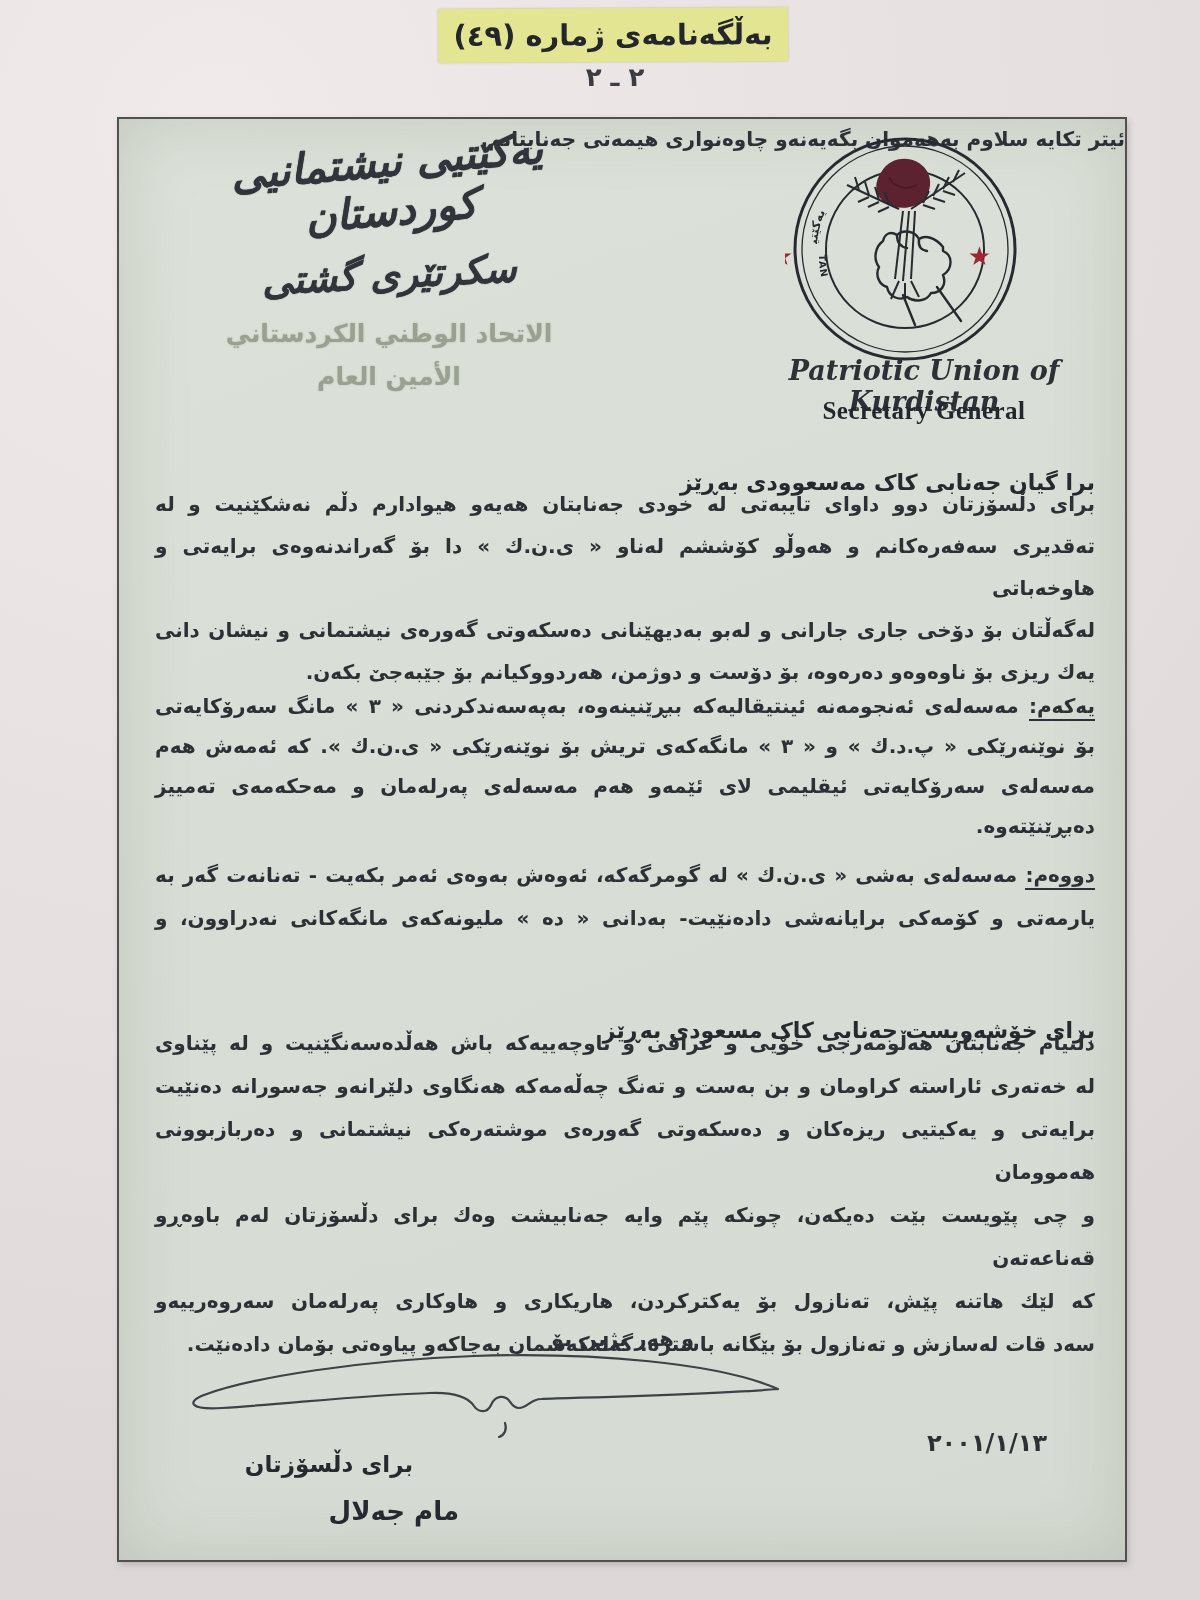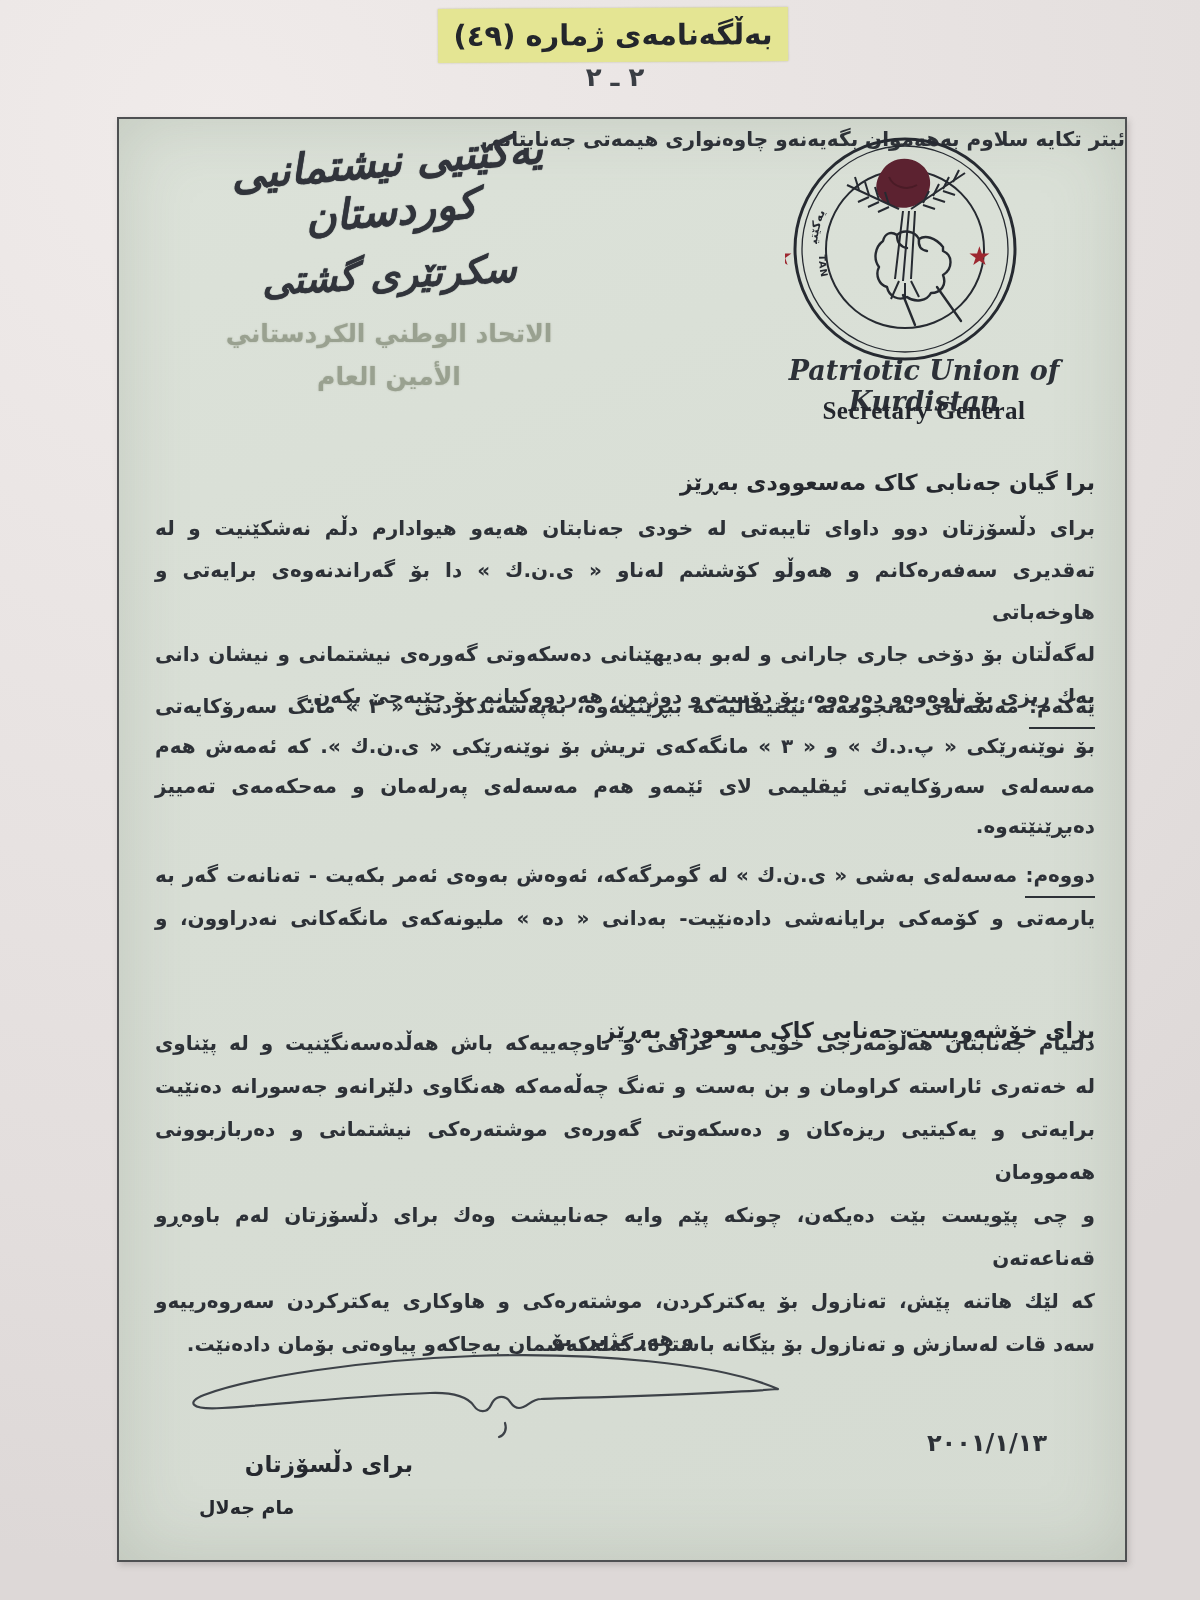--- a/index.html
+++ b/index.html
@@ -45,32 +45,32 @@
           font-family:"DejaVu Serif","Liberation Serif",serif;font-style:italic;
           font-size:27px;font-weight:600;color:#2c3037;direction:ltr;}
   .title-en{left:595px;top:278px;width:420px;text-align:center;
           font-family:"Liberation Serif","DejaVu Serif",serif;
           font-size:25px;font-weight:700;color:#23262d;direction:ltr;letter-spacing:.5px;}
   
   .blk{color:#2d3137;font-size:20px;font-weight:600;line-height:40px;direction:rtl;}
   .salut{left:36px;right:30px;top:344px;text-align:right;font-weight:700;font-size:22px;color:#26292f;}
   .jl{display:block;position:static;text-align:justify;text-align-last:justify;}
   .rl{display:block;position:static;text-align:right;}
-  .p-intro{left:36px;right:30px;top:388px;line-height:42px;}
+  .p-intro{left:36px;right:30px;top:364px;line-height:42px;}
   .p-one{left:36px;right:30px;top:567px;line-height:40px;}
   .p-two{left:36px;right:30px;top:735px;line-height:43px;}
-  .sec-label{position:static;font-weight:700;border-bottom:2px solid #2d3137;padding-bottom:9px;}
+  .sec-label{position:static;font-weight:700;border-bottom:2px solid #2d3137;padding-bottom:1px;}
   .h2{left:36px;right:30px;top:892px;text-align:right;font-weight:700;font-size:22px;color:#26292f;}
   .p-three{left:36px;right:30px;top:903px;line-height:43px;}
   .closing{left:36px;right:30px;top:1167px;}
   .vale{left:432px;top:1208px;width:400px;text-align:left;font-weight:700;font-size:21px;color:#2d3137;}
   
   .sig-svg{left:55px;top:1228px;width:630px;height:96px;}
   .sig-for{left:80px;top:1332px;width:260px;text-align:center;font-weight:700;font-size:23px;color:#26292f;}
-  .sig-name{left:80px;top:1377px;width:260px;text-align:left;font-weight:700;font-size:19px;color:#26292f;}
+  .sig-name{left:80px;top:1377px;width:260px;text-align:right;font-weight:700;font-size:26px;color:#26292f;}
   .date{left:748px;top:1310px;width:240px;text-align:center;font-weight:700;font-size:24px;
         color:#2d3137;letter-spacing:2px;}
 </style>
 </head>
 <body>
 
 <div class="stage">
 
   <div class="doc-label">
     <span>بەڵگەنامەی ژماره (٤٩)</span>
@@ -157,21 +157,21 @@
       <span class="jl">یارمەتی و کۆمەکی برایانەشی دادەنێیت- بەدانی « دە » ملیونەکەی مانگەکانی نەدراوون، و</span>
     </div>
 
     <div class="h2 blk">برای خۆشەویست جەنابی کاک مسعودی بەڕێز</div>
 
     <div class="p-three blk">
       <span class="jl">دڵنیام جەنابتان هەڵومەرجی خۆیی و عراقی و ناوچەییەکە باش هەڵدەسەنگێنیت و لە پێناوی</span>
       <span class="jl">لە خەتەری ئاراستە کراومان و بن بەست و تەنگ چەڵەمەکە هەنگاوی دلێرانەو جەسورانە دەنێیت</span>
       <span class="jl">برایەتی و یەکیتیی ریزەکان و دەسکەوتی گەورەی موشتەرەکی نیشتمانی و دەربازبوونی هەموومان</span>
       <span class="jl">و چی پێویست بێت دەیکەن، چونکە پێم وایە جەنابیشت وەك برای دڵسۆزتان لەم باوەڕو قەناعەتەن</span>
-      <span class="jl">کە لێك هاتنە پێش، تەنازول بۆ یەکترکردن، موشتەرەکی و هاوکاری یەکترکردن سەروەرییەو</span>
+      <span class="jl">کە لێك هاتنە پێش، تەنازول بۆ یەکترکردن، هاریکاری و هاوکاری پەرلەمان سەروەرییەو</span>
       <span class="rl">سەد قات لەسازش و تەنازول بۆ بێگانە باشترە. گەلەکەشمان بەچاکەو پیاوەتی بۆمان دادەنێت.</span>
     </div>
 
     <div class="closing blk rl">ئیتر تکایە سلاوم بەهەموان بگەیەنەو چاوەنواری هیمەتی جەنابتانم.</div>
     <div class="vale">و هەر بژین بۆ</div>
 
     <svg class="sig-svg" viewBox="0 0 630 96">
       <g fill="none" stroke="#3d4248" stroke-width="2.2" stroke-linecap="round">
         <path d="M 604 42 C 545 16, 420 5, 300 9 C 190 13, 78 30, 30 48 C 12 55, 16 63, 48 61 C 112 57, 192 48, 256 46 C 281 45, 295 51, 300 59 C 304 65, 313 67, 317 58 C 320 51, 326 48, 332 51 C 337 53, 337 61, 345 61 C 353 61, 357 52, 367 52 C 425 50, 545 47, 604 42"></path>
         <path d="M 331 76 C 333 82, 331 88, 325 90"></path>

